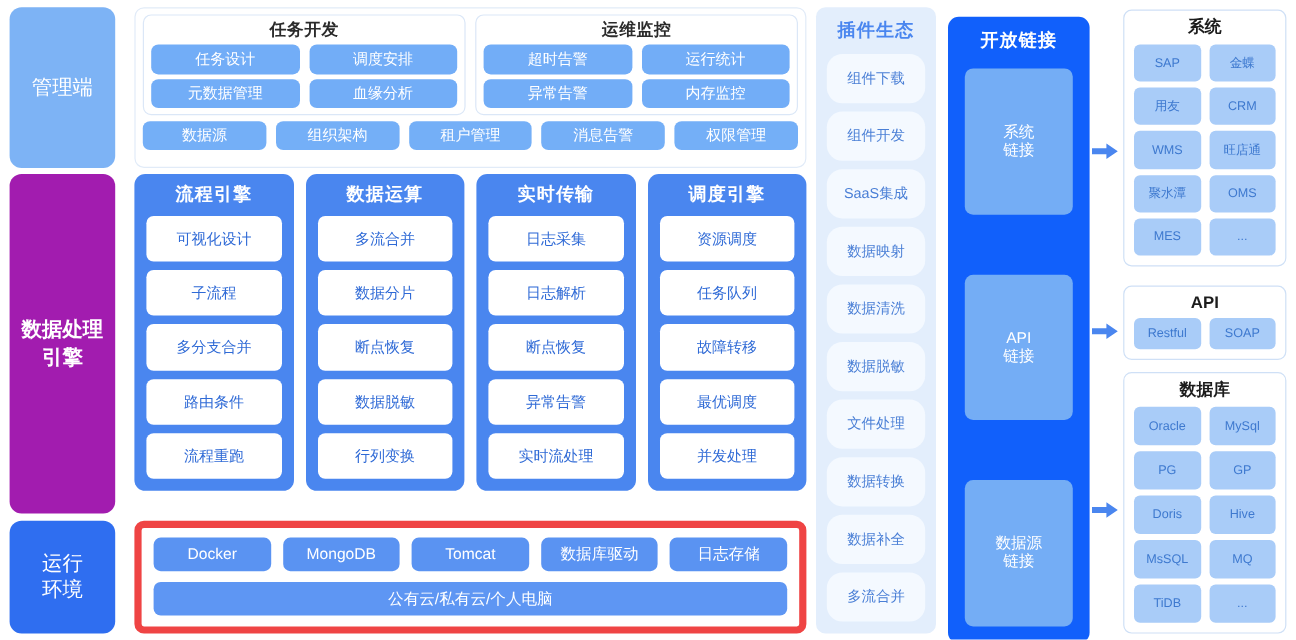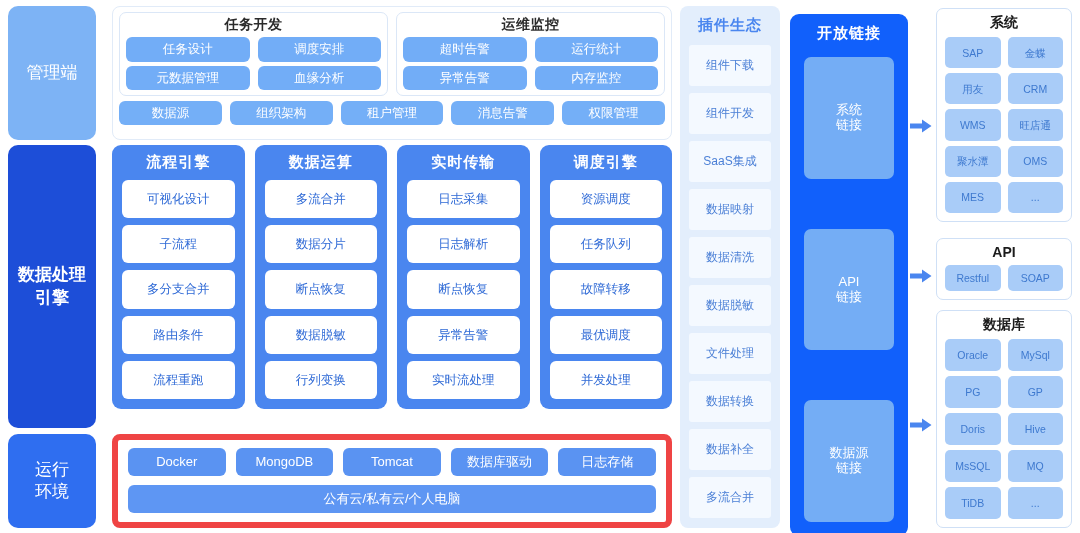--- a/index.html
+++ b/index.html
@@ -16,21 +16,21 @@
     display:flex;align-items:center;justify-content:center;
     text-align:center;border-radius:6px;line-height:1.15;
     box-sizing:border-box;
   }
 
   
   .rail{position:absolute;left:8px;width:88px;border-radius:10px;
         display:flex;align-items:center;justify-content:center;
         color:#fff;text-align:center;line-height:1.3;}
   #rail-manage{top:6px;height:134px;background:#7db3f5;font-size:17px;}
-  #rail-engine{top:145px;height:283px;background:#1d4ed8;font-size:17px;font-weight:600;}
+  #rail-engine{top:145px;height:283px;background:#a21caf;font-size:17px;font-weight:600;}
   #rail-runtime{top:434px;height:94px;background:#2f6ef0;font-size:17px;}
 
   
   #mgmt-panel{position:absolute;left:112px;top:6px;width:560px;height:134px;
     background:#ffffff;border:1px solid #e1ebf8;border-radius:8px;box-sizing:border-box;
     padding:5px 6px;display:flex;flex-direction:column;gap:5px;}
   .mgmt-groups{display:flex;gap:8px;height:84px;}
   .mgmt-group{flex:1;background:#fff;border:1px solid #dbe7f7;border-radius:7px;
     box-sizing:border-box;padding:3px 6px 5px;display:flex;flex-direction:column;}
   .mgmt-group-title{font-size:14px;color:#2b2b2b;text-align:center;
@@ -62,21 +62,21 @@
   .runtime-cloud{height:28px;background:#5e96f3;color:#fff;font-size:13px;}
 
   
   #plugin-col{position:absolute;left:680px;top:6px;width:100px;height:522px;
     background:#e3eefc;border-radius:8px;box-sizing:border-box;
     padding:10px 9px 10px;display:flex;flex-direction:column;align-items:center;}
   #plugin-title{color:#4a86ef;font-size:15px;font-weight:700;letter-spacing:1px;
     margin-bottom:10px;}
   #plugin-items{display:flex;flex-direction:column;gap:7px;width:100%;flex:1;}
   #plugin-items .pill{flex:1;background:#f4f9ff;color:#4a7fd6;font-size:12px;
-    min-height:26px;border-radius:3px;}
+    min-height:26px;border-radius:13px;}
 
   
   #openlink-col{position:absolute;left:790px;top:14px;width:118px;height:522px;
     background:#1160fb;border-radius:9px;box-sizing:border-box;
     padding:10px 14px 14px;display:flex;flex-direction:column;align-items:center;}
   #openlink-title{color:#ffffff;font-size:15px;font-weight:600;letter-spacing:1px;
     margin-bottom:14px;}
   #openlink-items{display:flex;flex-direction:column;gap:50px;width:100%;flex:1;}
   #openlink-items .pill{flex:1;background:#74adf5;color:#ffffff;font-size:13px;
     border-radius:7px;flex-direction:column;}

